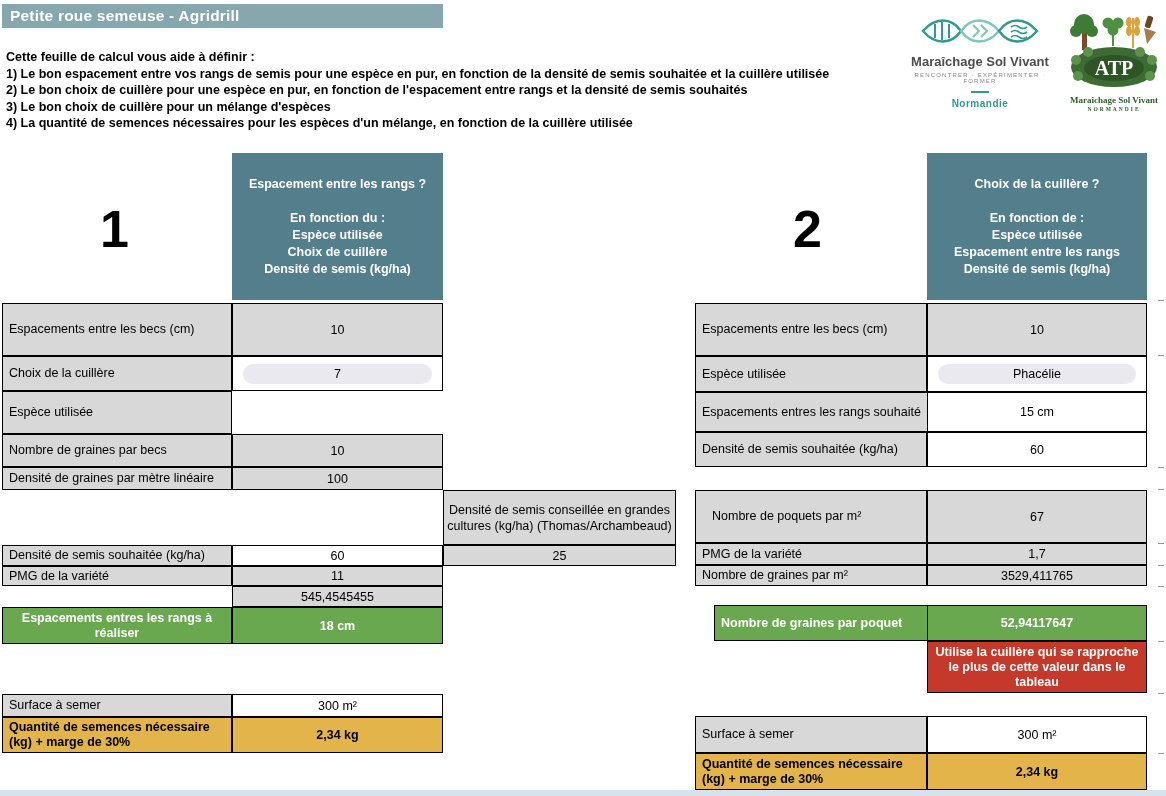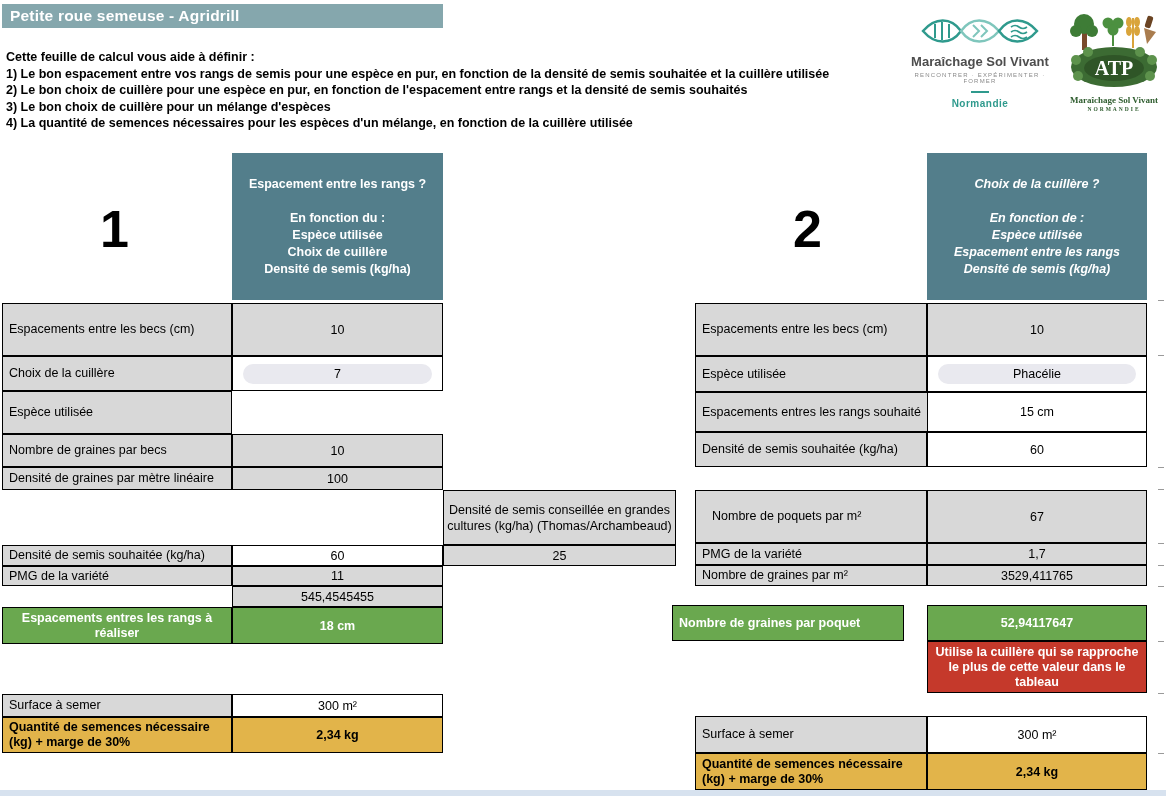--- a/index.html
+++ b/index.html
@@ -153,21 +153,21 @@
 
   <div class="cell lbl" style="left:2px;top:694px;width:230px;height:23px;">Surface à semer</div>
   <div class="cell val white" style="left:232px;top:694px;width:211px;height:23px;">300 m²</div>
 
   <div class="cell lbl yellow" style="left:2px;top:717px;width:230px;height:36px;">Quantité de semences nécessaire (kg) + marge de 30%</div>
   <div class="cell val yellow" style="left:232px;top:717px;width:211px;height:36px;">2,34 kg</div>
 
   <div class="cell val advice" style="left:443px;top:490px;width:233px;height:55px;">Densité de semis conseillée en grandes cultures (kg/ha) (Thomas/Archambeaud)</div>
   <div class="cell val" style="left:443px;top:545px;width:233px;height:21px;">25</div>
 
-  <div class="teal-head" style="left:927px;top:153px;width:220px;height:147px;font-style:italic;">
+  <div class="teal-head" style="left:927px;top:153px;width:220px;height:147px;">
     <div>Choix de la cuillère ?</div>
     <div class="spacer"></div>
     <div>En fonction de :</div>
     <div>Espèce utilisée</div>
     <div>Espacement entre les rangs</div>
     <div>Densité de semis (kg/ha)</div>
   </div>
 
   <div class="cell lbl" style="left:695px;top:303px;width:232px;height:53px;">Espacements entre les becs (cm)</div>
   <div class="cell val" style="left:927px;top:303px;width:220px;height:53px;">10</div>
@@ -185,21 +185,21 @@
 
   <div class="cell lbl" style="left:695px;top:490px;width:232px;height:53px;padding-left:16px;">Nombre de poquets par m²</div>
   <div class="cell val" style="left:927px;top:490px;width:220px;height:53px;">67</div>
 
   <div class="cell lbl" style="left:695px;top:543px;width:232px;height:22px;">PMG de la variété</div>
   <div class="cell val" style="left:927px;top:543px;width:220px;height:22px;">1,7</div>
 
   <div class="cell lbl" style="left:695px;top:565px;width:232px;height:21px;">Nombre de graines par m²</div>
   <div class="cell val" style="left:927px;top:565px;width:220px;height:21px;">3529,411765</div>
 
-  <div class="cell lbl green" style="left:672px;top:605px;width:232px;height:36px;">Nombre de graines par poquet</div>
+  <div class="cell lbl green" style="left:714px;top:605px;width:232px;height:36px;">Nombre de graines par poquet</div>
   <div class="cell val green" style="left:927px;top:605px;width:220px;height:36px;">52,94117647</div>
 
   <div class="cell red" style="left:927px;top:641px;width:220px;height:52px;">Utilise la cuillère qui se rapproche le plus de cette valeur dans le tableau</div>
 
   <div class="cell lbl" style="left:695px;top:716px;width:232px;height:37px;">Surface à semer</div>
   <div class="cell val white" style="left:927px;top:716px;width:220px;height:37px;">300 m²</div>
 
   <div class="cell lbl yellow" style="left:695px;top:753px;width:232px;height:37px;">Quantité de semences nécessaire (kg) + marge de 30%</div>
   <div class="cell val yellow" style="left:927px;top:753px;width:220px;height:37px;">2,34 kg</div>
 

